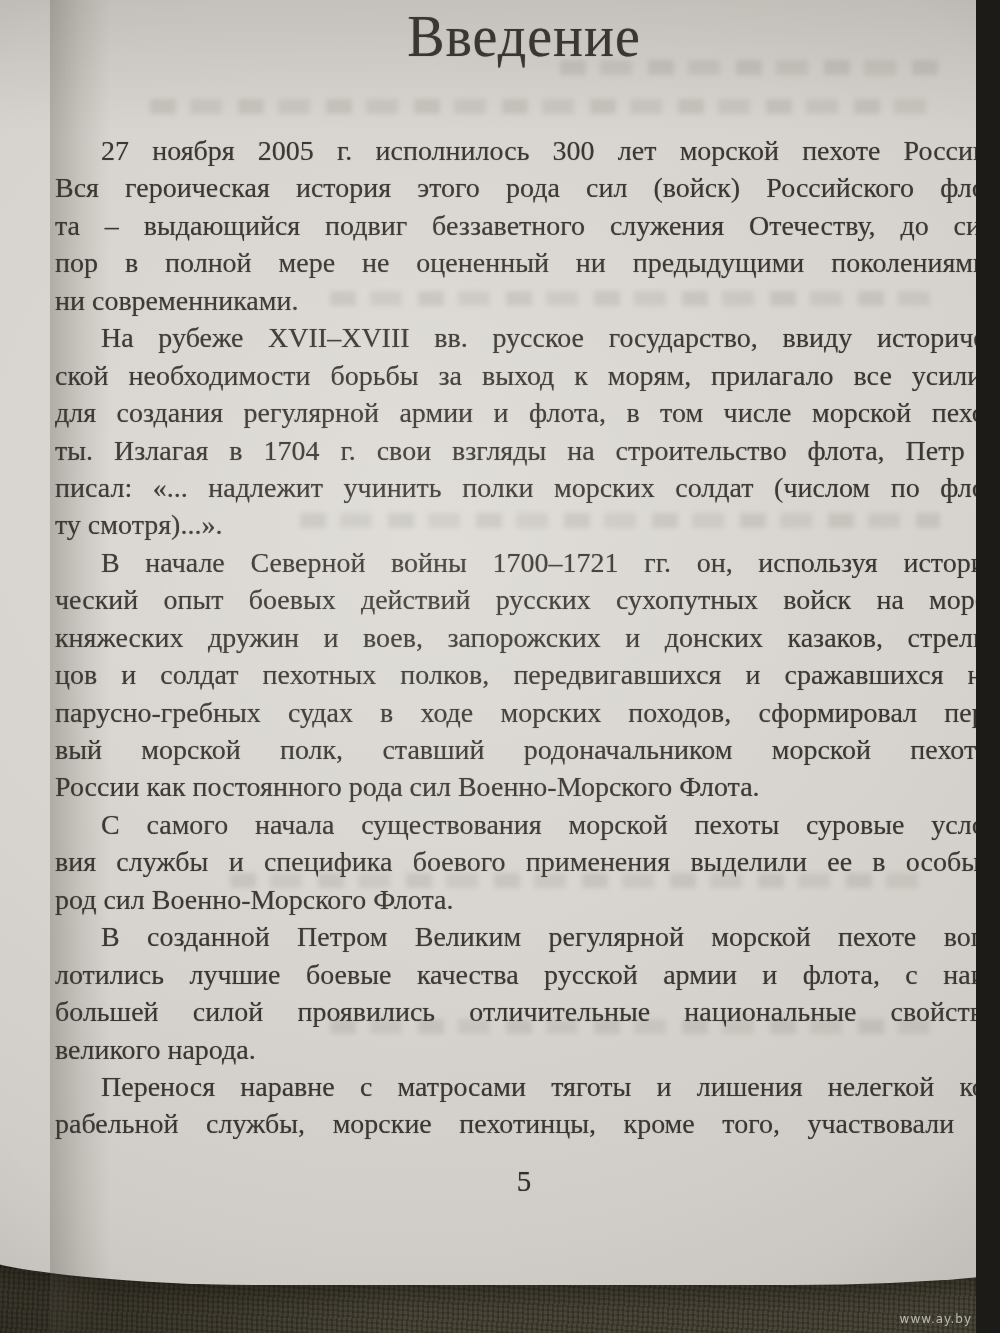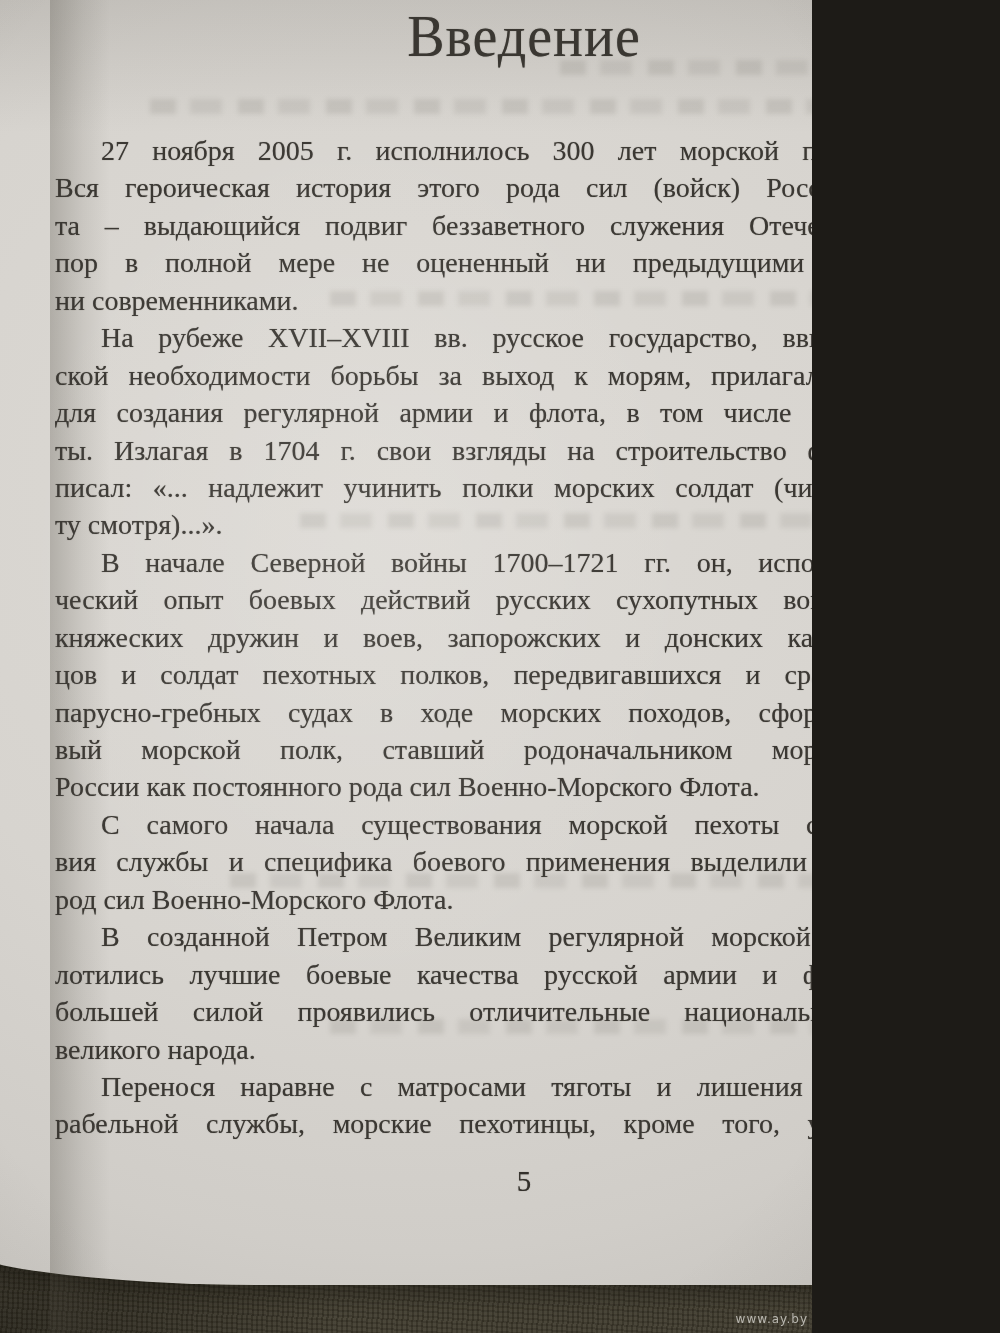--- a/index.html
+++ b/index.html
@@ -2,21 +2,21 @@
 <html><head>
 <meta charset="utf-8">
 <style>
   html, body {
     margin: 0;
     padding: 0;
     background: #1d1b17;
   }
   .photo {
     position: relative;
-    width: 812px;
+    width: 976px;
     height: 1333px;
     overflow: hidden;
     font-family: "Liberation Serif", "DejaVu Serif", serif;
   }
 
   
   .fabric {
     position: absolute;
     inset: 0;
     background:

